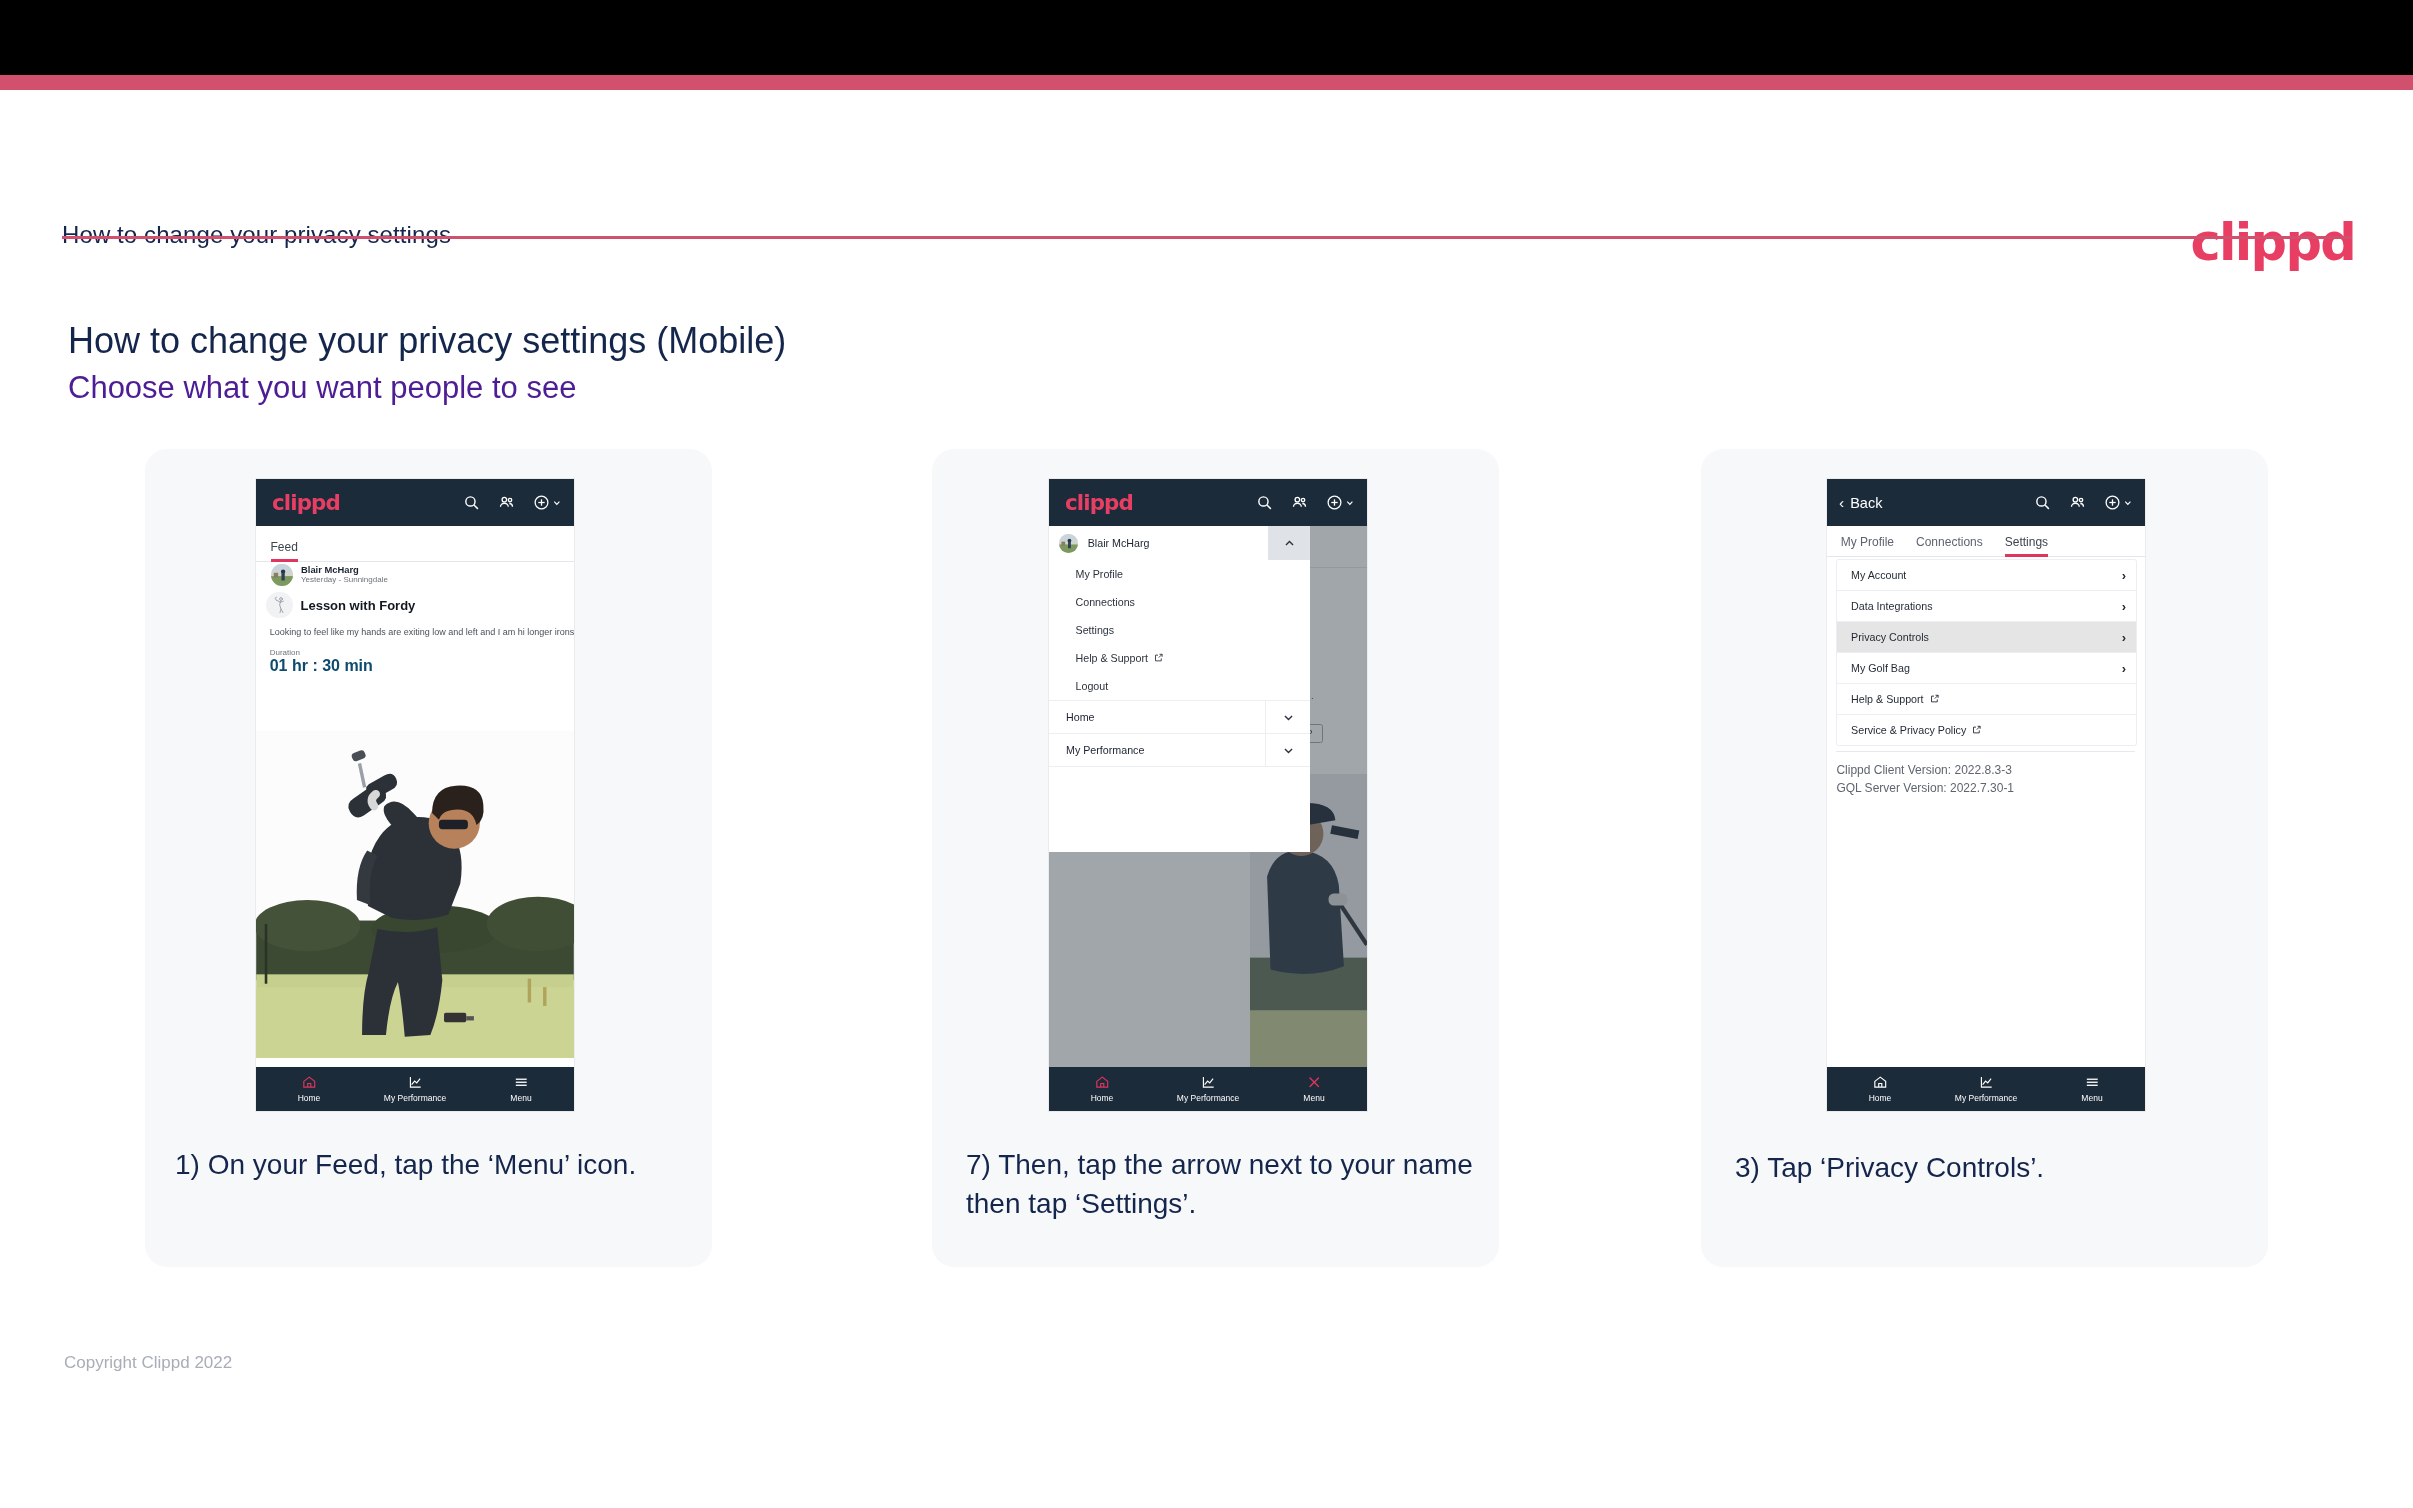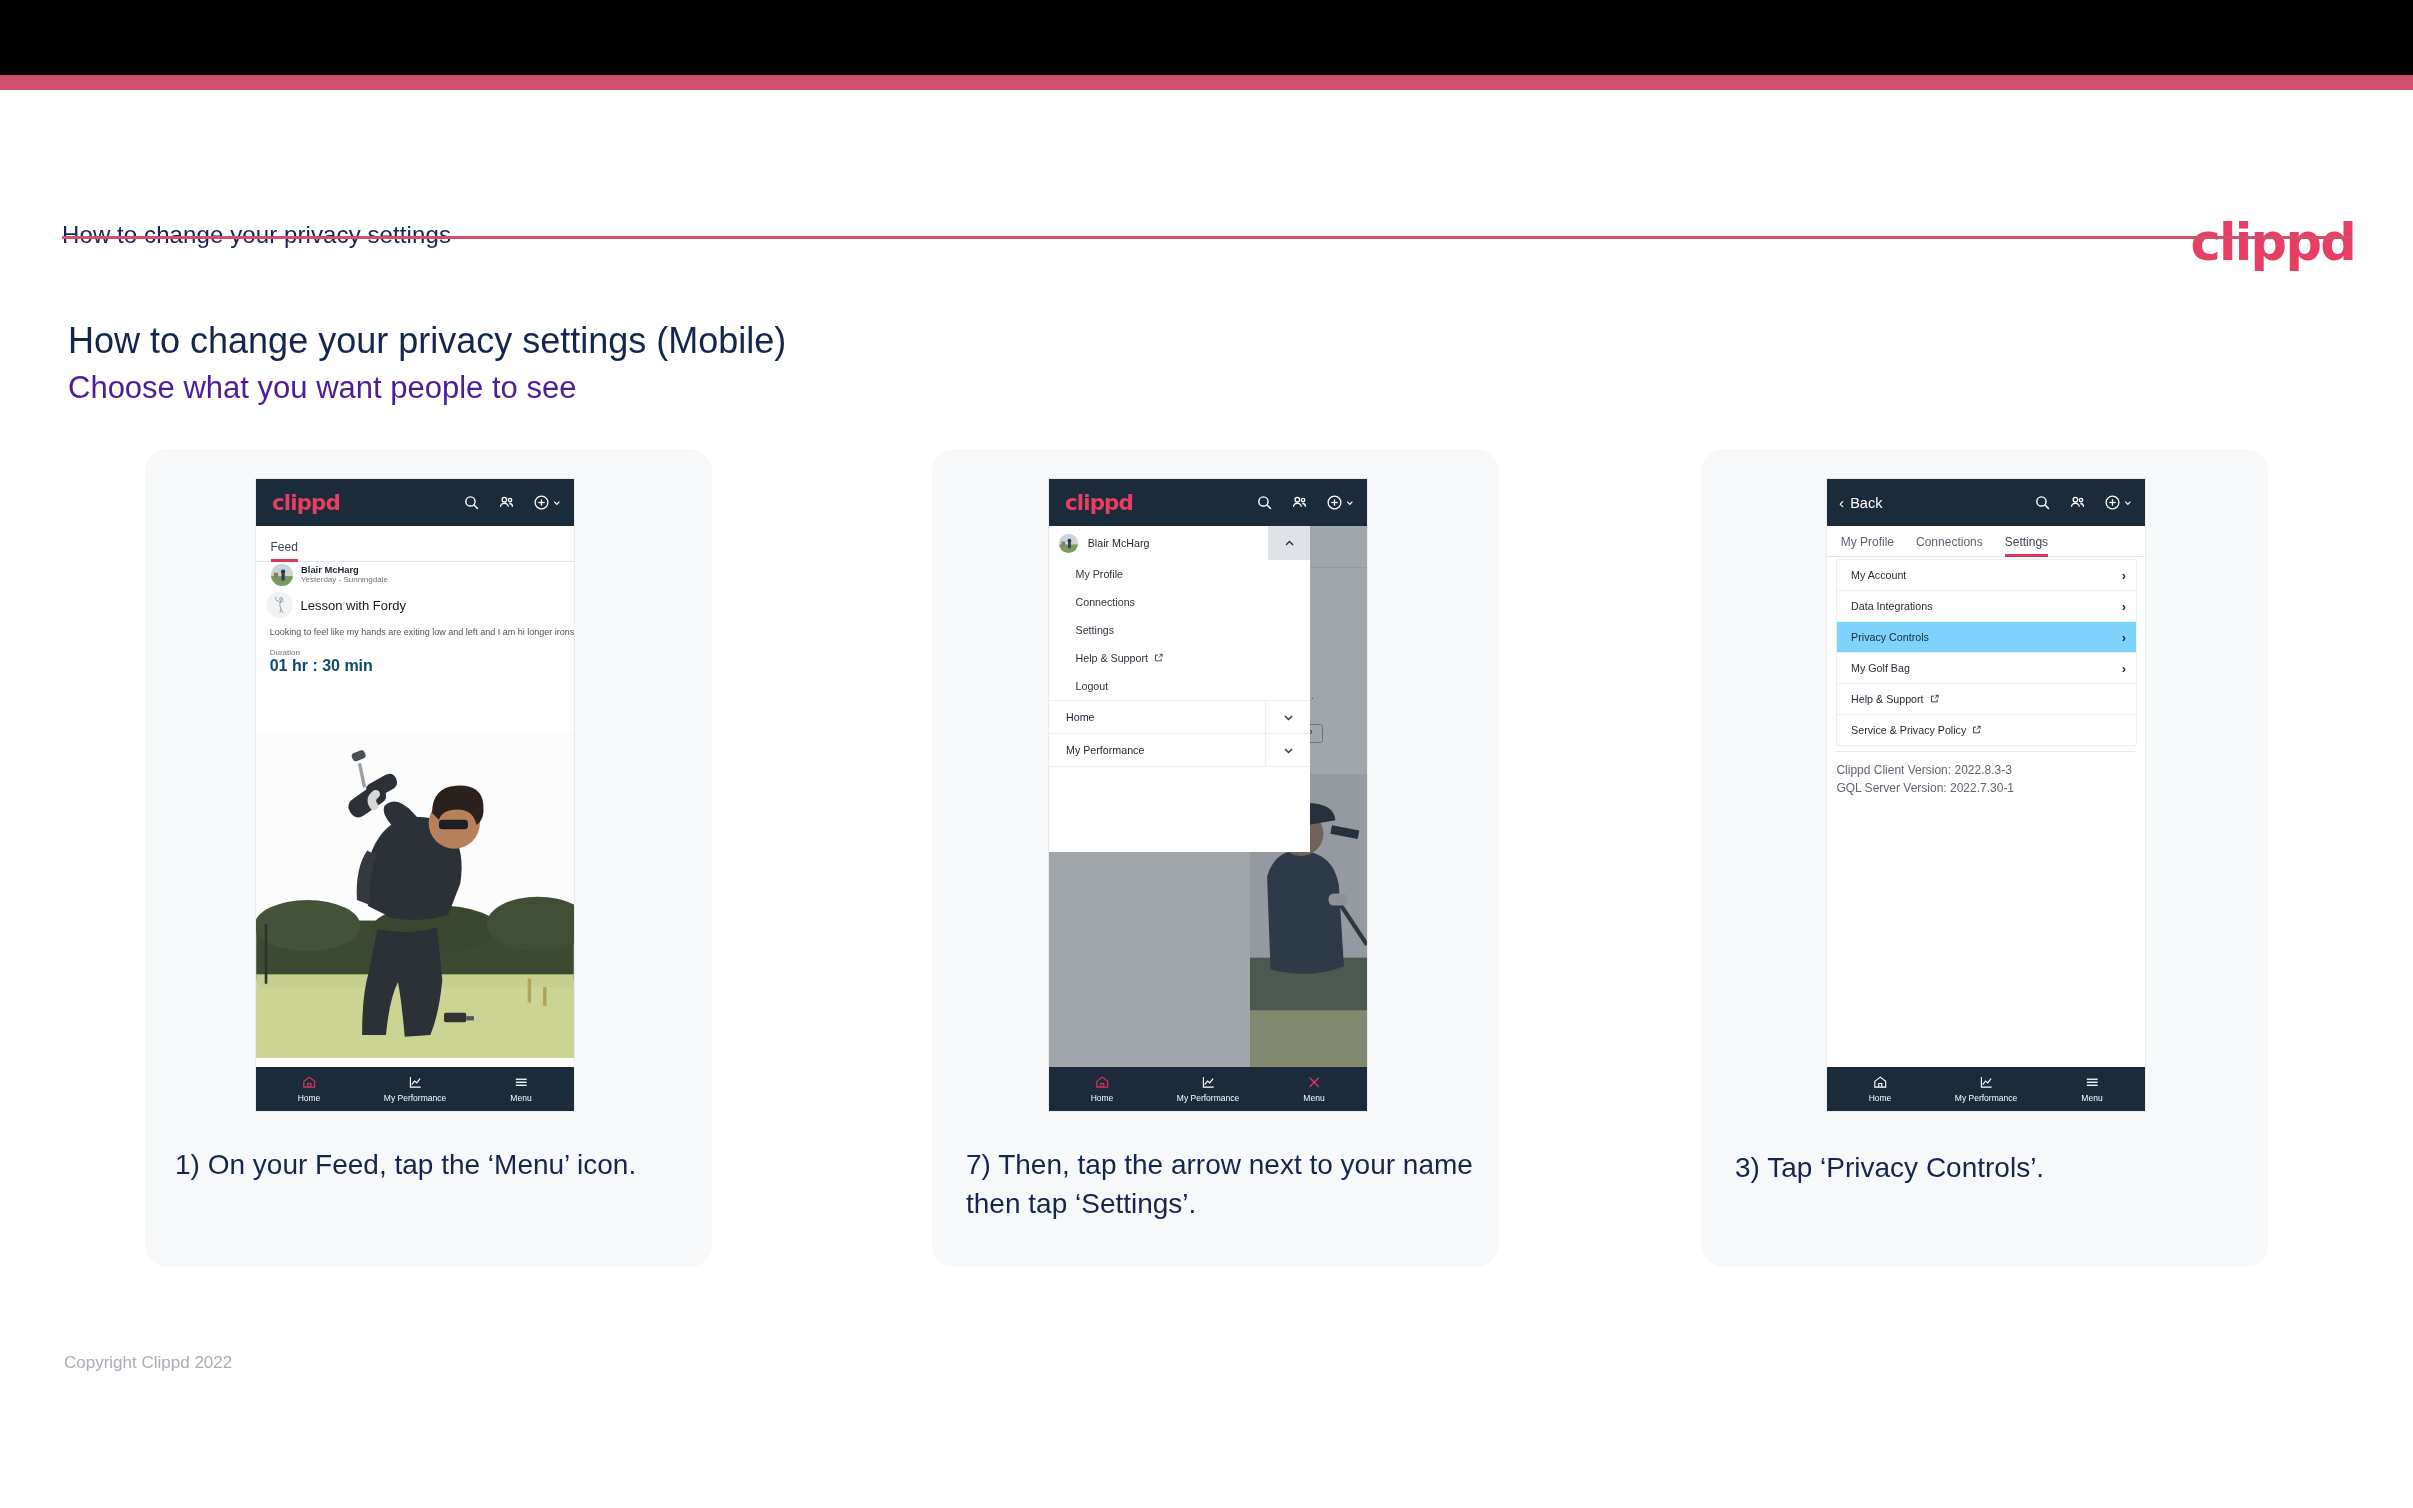--- a/index.html
+++ b/index.html
@@ -71,21 +71,21 @@
   .feed-tabs{top:47px;height:36px;padding:0 14.5px;}
   .feed-post{position:absolute;left:0;top:77px;width:100%;}
   .post-head{display:flex;align-items:center;padding:7.7px 14.5px 0 14.5px;}
   .avatar{width:22px;height:22px;border-radius:50%;overflow:hidden;flex:0 0 22px;}
   .post-head .meta{margin-left:8.5px;}
   .post-name{font-size:9.4px;font-weight:bold;color:#1b2330;line-height:1.25;}
   .post-sub{font-size:8px;color:#6d747f;line-height:1.3;}
   .post-title-row{display:flex;align-items:center;padding:6px 14.5px 0 10.3px;}
   .swing-badge{width:26.5px;height:26.5px;border-radius:50%;background:#f1f2f4;
                display:flex;align-items:center;justify-content:center;flex:0 0 26.5px;}
-  .post-title{margin-left:7.7px;font-size:13px;font-weight:normal;color:#111820;}
+  .post-title{margin-left:7.7px;font-size:13px;font-weight:bold;color:#111820;}
   .post-body{padding:7.7px 13.7px 0 13.7px;font-size:9px;color:#4a515c;line-height:1.45;
              white-space:nowrap;overflow:hidden;}
   .dur-label{padding:8.5px 13.7px 0 13.7px;font-size:8px;color:#6d747f;}
   .dur-val{padding:0.9px 13.7px 0 13.7px;font-size:16px;font-weight:bold;color:#0c4a6e;}
   .post-photo{position:absolute;left:0;top:252px;width:100%;height:327px;overflow:hidden;background:#fff;}
 
   .bottomnav{position:absolute;left:0;bottom:0;width:100%;height:44px;background:#1c2b3a;
              display:flex;align-items:center;}
   .bn-item{flex:1;display:flex;flex-direction:column;align-items:center;justify-content:center;gap:3.4px;}
   .bn-label{font-size:8.5px;color:#ffffff;}
@@ -107,21 +107,21 @@
   .menu-sec .caret-box2{position:absolute;right:0;top:0;width:44px;height:100%;
         display:flex;align-items:center;justify-content:center;border-left:0.9px solid #eceef1;}
 
   
   .set-tabs{top:47px;height:31px;padding:0 13.7px;gap:22px;}
   .settings-list{position:absolute;left:9.4px;top:80px;width:299px;background:#fff;
                  border:0.9px solid #eceef1;border-radius:2.6px;overflow:hidden;}
   .set-row{height:30px;display:flex;align-items:center;padding:0 10.3px 0 13.7px;
            border-bottom:0.9px solid #eceef1;font-size:10.7px;color:#1f2731;}
   .set-row:last-child{border-bottom:none;}
-  .set-row.highlight{background:#7dd3fc;}
+  .set-row.highlight{background:#e5e5e5;}
   .set-row .chev-r{margin-left:auto;color:#1f2731;font-size:13px;font-weight:bold;line-height:1;}
   .set-row .extlink{margin-left:6px;display:inline-flex;}
   .versions{position:absolute;left:9.4px;top:272px;width:299px;border-top:0.9px solid #e6e9ed;
             padding-top:9.4px;}
   .ver-line{font-size:12px;color:#5e6570;line-height:1.5;}
 
   .footer{position:absolute;left:64px;top:1353px;font-size:17px;color:#a9adb6;}
 </style>
 </head>
 <body>

